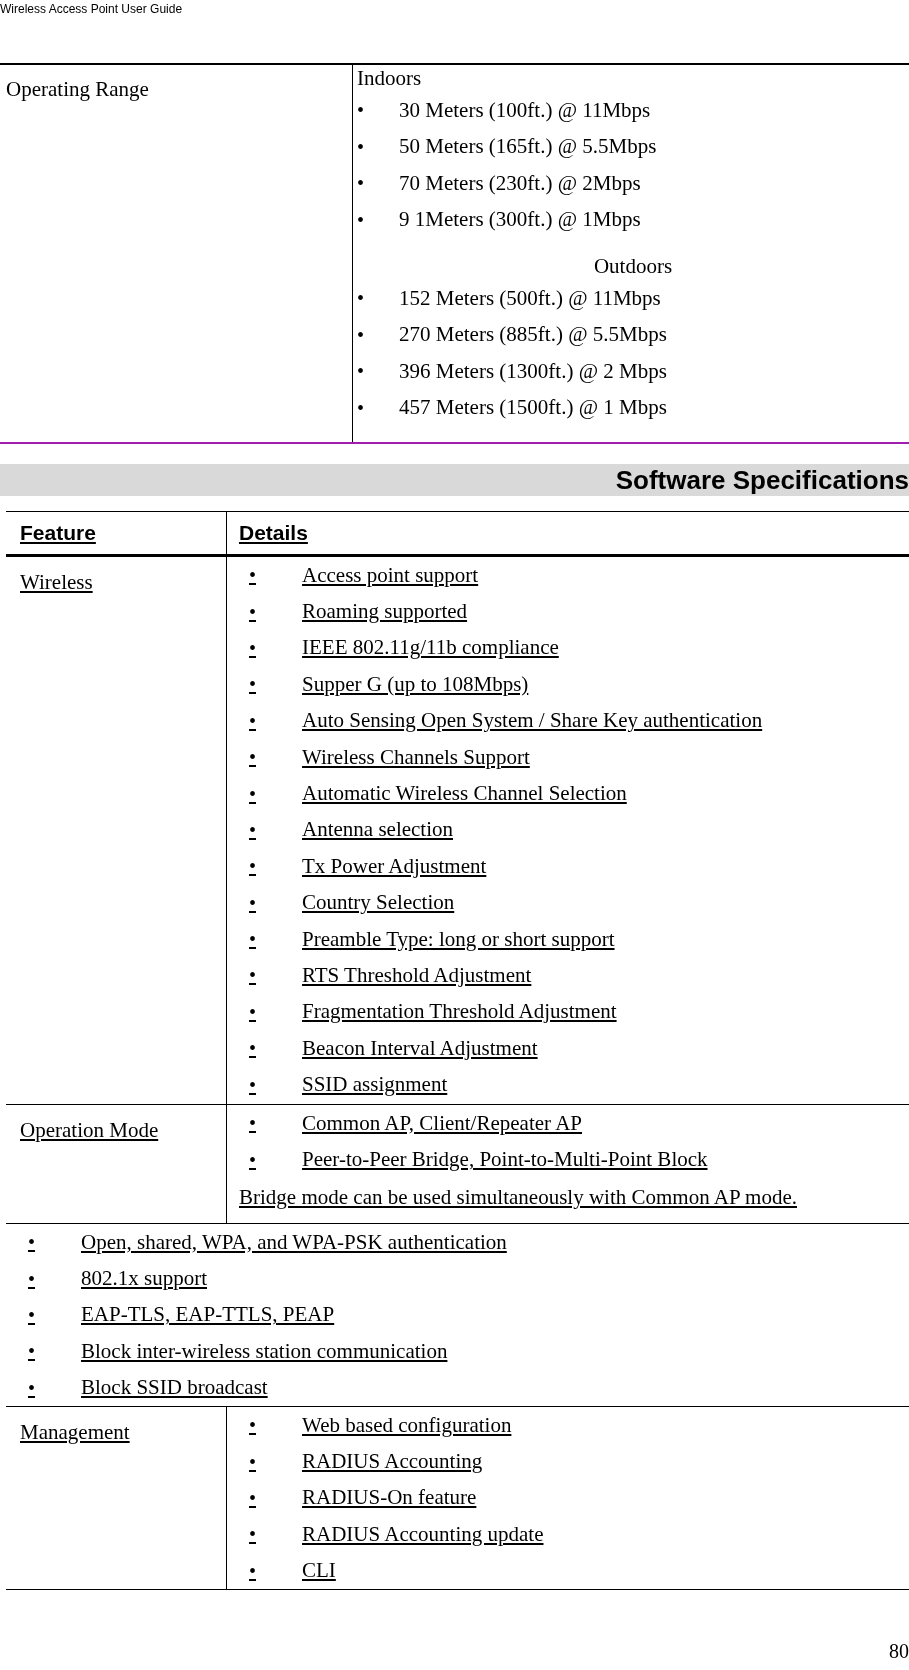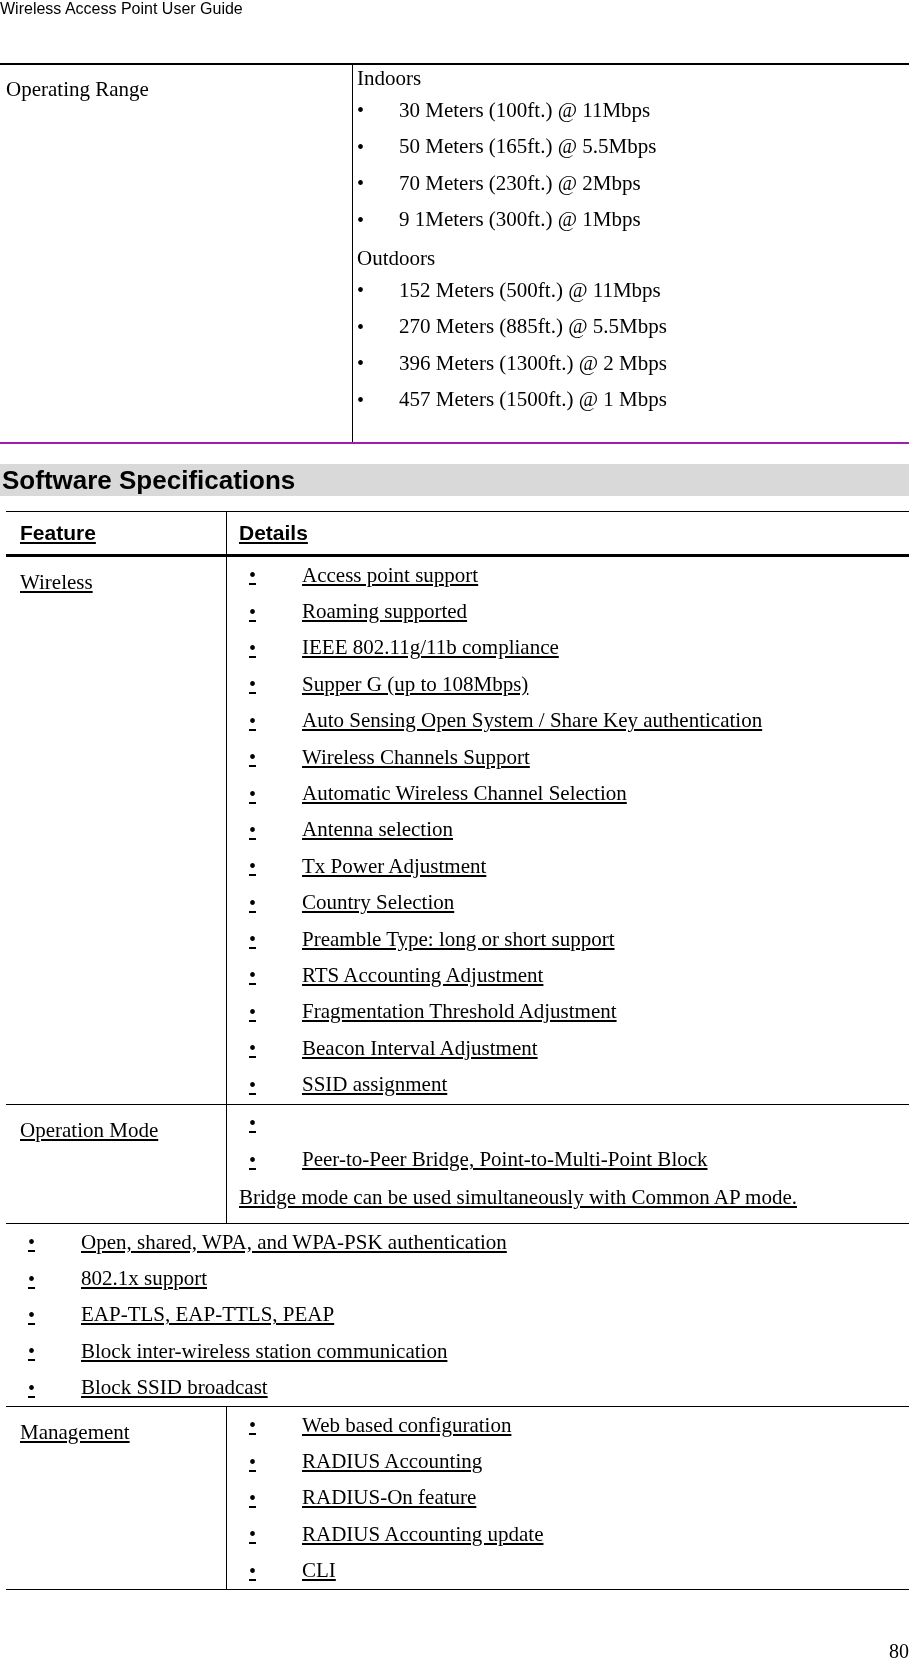--- a/index.html
+++ b/index.html
@@ -1,37 +1,37 @@
 <!DOCTYPE html>
 <html><head>
   <meta charset="utf-8">
   <style>
     html, body { margin: 0; padding: 0; background: #ffffff; }
     body { width: 909px; height: 1670px; position: relative; overflow: hidden; color: #000; }
     .running-header {
       position: absolute; left: 0; top: 0;
-      font-family: "Liberation Sans", sans-serif; font-size: 16px; line-height: 18px;
+      font-family: "Liberation Sans", sans-serif; font-size: 12px; line-height: 18px;
     }
     .serif { font-family: "Liberation Serif", serif; font-size: 21px; }
     .range-table {
       position: absolute; left: 0; top: 63px; width: 909px;
       border-top: 2px solid #000; border-bottom: 2px solid #a21caf;
       display: flex; height: 377px;
     }
     .range-left { width: 353px; border-right: 1.5px solid #000; box-sizing: border-box; padding: 12px 0 0 6px; }
     .range-right { flex: 1; padding: 0 0 0 4px; }
     .group-label { line-height: 27px; margin-top: 0; }
-    .group-label.second { margin-top: 7px; }
+    .group-label.second { margin-top: 15px; text-align: center; }
     .bullet-row { display: flex; height: 36.5px; align-items: center; }
     .bullet { width: 42px; font-size: 20px; line-height: 1; }
     .section-bar {
       position: absolute; left: 0; top: 464px; width: 909px; height: 32px;
       background: #d9d9d9;
       font-family: "Liberation Sans", sans-serif; font-weight: bold; font-size: 26px; line-height: 32px;
-      padding-left: 2px; box-sizing: border-box;
+      padding-left: 2px; box-sizing: border-box; text-align: right;
     }
     .sw-table { position: absolute; left: 6px; top: 511px; width: 909px; border-top: 1.5px solid #000; text-decoration: underline; }
     .sw-head { display: flex; height: 42px; border-bottom: 3px solid #000; font-family: "Liberation Sans", sans-serif; font-weight: bold; font-size: 21px; }
     .sw-head .c1 { width: 221px; border-right: 1.5px solid #000; box-sizing: border-box; padding: 9px 0 0 14px; }
     .sw-head .c2 { flex: 1; padding: 9px 0 0 12px; }
     .sw-row { display: flex; border-bottom: 1.5px solid #000; }
     .sw-row .c1 { width: 221px; border-right: 1.5px solid #000; box-sizing: border-box; padding: 12px 0 0 14px; line-height: 26px; }
     .sw-row .c2 { flex: 1; padding: 0 0 0 22px; }
     .sw-row .bullet-row { height: 36.4px; }
     .sw-row .bullet { width: 53px; }
@@ -136,21 +136,21 @@
       <div class="bullet-row">
           <span class="bullet">•</span>
           <span>Country Selection</span>
         </div>
       <div class="bullet-row">
           <span class="bullet">•</span>
           <span>Preamble Type: long or short support</span>
         </div>
       <div class="bullet-row">
           <span class="bullet">•</span>
-          <span>RTS Accounting Adjustment</span>
+          <span>RTS Threshold Adjustment</span>
         </div>
       <div class="bullet-row">
           <span class="bullet">•</span>
           <span>Fragmentation Threshold Adjustment</span>
         </div>
       <div class="bullet-row">
           <span class="bullet">•</span>
           <span>Beacon Interval Adjustment</span>
         </div>
       <div class="bullet-row">
@@ -158,20 +158,21 @@
           <span>SSID assignment</span>
         </div>
     </div>
   </div>
 
   <div class="sw-row serif" style="height:118px;">
     <div class="c1">Operation Mode</div>
     <div class="c2">
       <div class="bullet-row">
           <span class="bullet">•</span>
+          <span>Common AP, Client/Repeater AP</span>
         </div>
       <div class="bullet-row">
           <span class="bullet">•</span>
           <span>Peer-to-Peer Bridge, Point-to-Multi-Point Block</span>
         </div>
       <div class="note">Bridge mode can be used simultaneously with Common AP mode.</div>
     </div>
   </div>
 
   <div class="sw-row serif" style="height:182px;">

